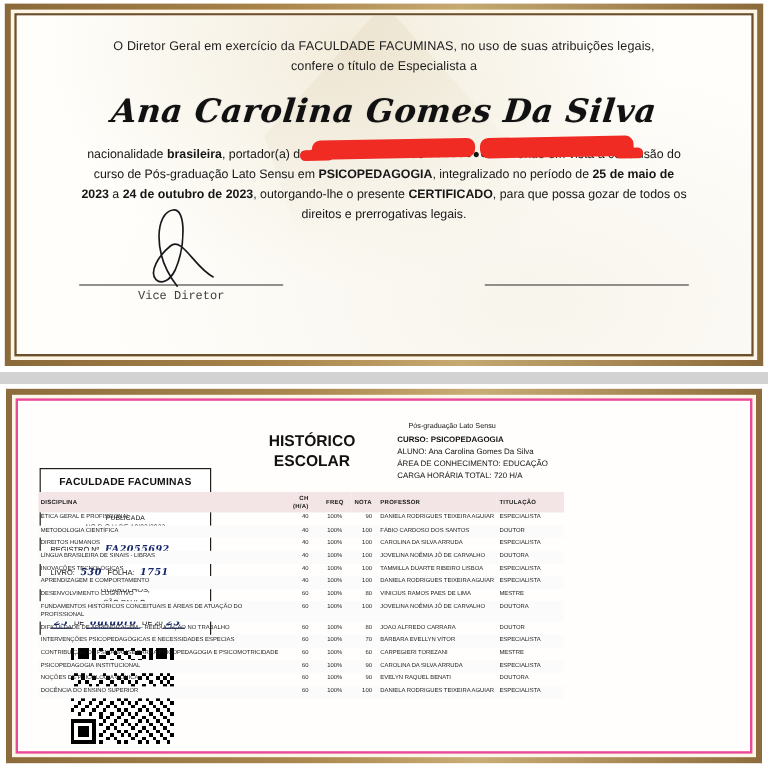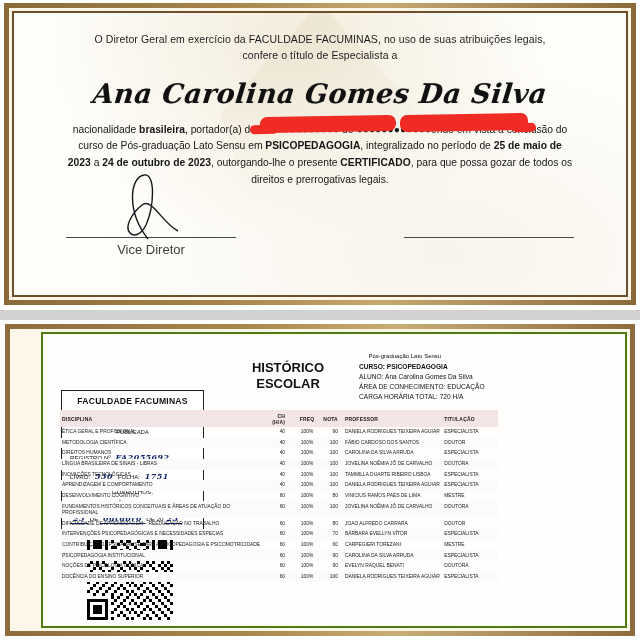--- a/index.html
+++ b/index.html
@@ -81,37 +81,37 @@
   .redact.r4 { left:498px; top:110px; width:24px;  height:9px; border-radius:5px;}
 
   
   .sig-row {
     position:absolute; left:52px; right:52px; top:224px;
     display:flex; justify-content:space-between;
   }
   .sig-col { width:170px; text-align:center; position:relative; }
   .sig-line { border-top:1px solid #4a4a4a; margin-bottom:4px; }
   .sig-name { font-size:8.4px; font-weight:700; color:#111; line-height:1.25; }
-  .sig-role { font-size:13px; color:#3d3d3d; margin-top:1px; }
+  .sig-role { font-size:10px; color:#3d3d3d; margin-top:1px;font-family:Liberation Mono, monospace; }
   .scribble { position:absolute; pointer-events:none; }
   .scribble.s1 { left:42px; top:-66px; }
   .scribble.s2 { left:48px; top:-60px; }
 
   
   .hist-wrap {
     position:absolute; left:0; top:320px; width:640px; height:320px;
     background:#ffffff;
   }
   .h-frame-outer {
     position:absolute; inset:4px 5px 4px 5px;
     background: linear-gradient(90deg,#8c6c3c 0%, #ab8850 40%, #c9ad76 62%, #8c6c3c 100%);
     padding:5px;
   }
   .h-frame-cream { position:absolute; inset:5px; background:#fdf7ea; padding:3px; }
-  .h-frame-thin { position:absolute; inset:3px; background:#4d7c0f; padding:2px;margin-left:28px; }
+  .h-frame-thin { position:absolute; inset:3px; background:#ec4899; padding:2px; }
   .h-paper { position:absolute; inset:2px; background:#fffefc; overflow:hidden; }
 
   .h-inner { position:absolute; inset:0; }
 
   
   .reg-box {
     position:absolute; left:18px; top:56px; width:143px;
     border:1px solid #1f1f1f; padding:5px 6px 8px 6px; text-align:center;
     background:#fff;
   }

